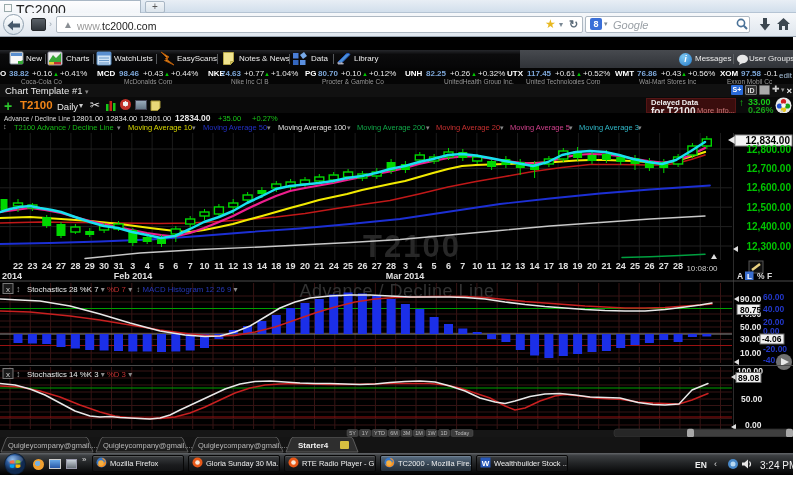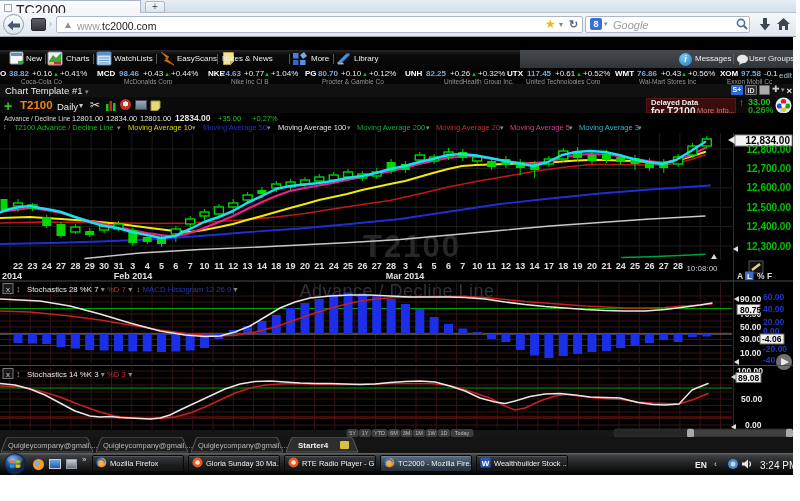--- a/index.html
+++ b/index.html
@@ -11,21 +11,21 @@
 #menubar{position:absolute;left:0;top:37px;width:793px;height:13px;background:#0a0a0a;color:#ccc;font-size:8.5px}
 #toolbar{position:absolute;left:0;top:50px;width:793px;height:18px;background:linear-gradient(#26282c 0%,#0b0b0c 25%,#060607 100%);color:#ececec;font-size:8px}
 #ticker{position:absolute;left:0;top:68px;width:793px;height:16px;background:#050505;font-size:8px;white-space:nowrap;overflow:hidden}
 .ts{color:#fff;font-weight:bold}.tp{color:#7da7d9;font-weight:bold}.tw{color:#e8e8e8}.tg{color:#00c800;font-size:6px}
 .tn2{color:#9a9a9a;font-size:6.5px;white-space:nowrap}
 #ctrow{position:absolute;left:0;top:84px;width:793px;height:13px;background:#111;color:#e8e8e8;font-size:9.5px}
 #symrow{position:absolute;left:0;top:97px;width:793px;height:16px;background:#0a0a0a}
 #quoterow{position:absolute;left:0;top:113px;width:793px;height:8px;background:#000;color:#e8e8e8;font-size:9.5px}
 #indrow{position:absolute;left:0;top:121px;width:793px;height:12px;background:#000;font-size:7.5px;white-space:nowrap}
 .car{color:#888;font-size:7px}
-#tabsrow{position:absolute;left:0;top:437px;width:793px;height:16px;background:#141414}
+#tabsrow{position:absolute;left:0;top:437px;width:640px;height:16px;background:#141414}
 #taskbar{position:absolute;left:0;top:453px;width:793px;height:22px;background:linear-gradient(#63666a 0%,#3b3e41 12%,#232527 45%,#0d0e0f 80%,#000 100%)}
 .tbtn{position:absolute;top:2px;height:17px;background:linear-gradient(#3a3d40,#1b1c1e 60%,#121314);border:1px solid #070707;border-radius:2px;color:#ededed;font-size:7.5px;line-height:16px;white-space:nowrap;overflow:hidden;box-shadow:inset 0 1px 0 rgba(255,255,255,.15)}
 </style></head><body>
 <div id="scr">
 <div id="tabbar"></div>
 <div id="tab">
       <span class="abs" style="left:4px;top:3px;width:8px;height:8px;border:1px solid #9aa;background:#f8f8f8"></span>
       <span class="abs" style="left:16px;top:1px;font-size:14px;color:#222">TC2000</span>
     </div>
 <div class="abs" style="left:145px;top:1px;width:20px;height:12px;background:linear-gradient(#f2f5f8,#dbe4ec);border:1px solid #a9b7c5;border-radius:2px;text-align:center;font-size:10px;line-height:10px;color:#555">+</div>
@@ -84,29 +84,29 @@
       <span class="abs" style="left:155px;top:2px;color:#606366;font-size:11px">|</span>
       <span class="abs" style="left:159px;top:1px"><svg width="17" height="16">
           <path d="M2 1 L10 6 L6.5 7.5 L15 14 L5.5 9.5 L9 8 Z" fill="#f09020" stroke="#b05808" stroke-width="1"></path>
         </svg></span>
       <span class="abs" style="left:177px;top:4px">EasyScans</span>
       <span class="abs" style="left:216px;top:2px;color:#606366;font-size:11px">|</span>
       <span class="abs" style="left:221px;top:1px"><svg width="15" height="15">
           <path d="M2.5 1.5 h10 v9 l-3 3 h-7 Z" fill="#f0e490" stroke="#b8a848"></path>
           <path d="M12.5 10.5 l-3 0 0 3 Z" fill="#d8c860" stroke="#b8a848"></path>
         </svg></span>
-      <span class="abs" style="left:222px;top:4px">Notes &amp; News</span>
+      <span class="abs" style="left:239px;top:4px">Notes &amp; News</span>
       <span class="abs" style="left:288px;top:2px;color:#606366;font-size:11px">|</span>
       <span class="abs" style="left:292px;top:1px"><svg width="16" height="15">
           <rect x="1" y="2" width="5.5" height="5.5" fill="#4a7fd8"></rect>
           <path d="M8 4 l4-3 3 4 -4 3 Z" fill="#78aae8"></path>
           <rect x="1" y="9" width="5.5" height="5" fill="#3366c0"></rect>
           <rect x="8" y="9" width="5.5" height="5" fill="#5a8fe0"></rect>
         </svg></span>
-      <span class="abs" style="left:311px;top:4px">More</span>
+      <span class="abs" style="left:311px;top:4px">Data</span>
       <span class="abs" style="left:332px;top:2px;color:#606366;font-size:11px">|</span>
       <span class="abs" style="left:336px;top:1px"><svg width="16" height="15">
           <path d="M2 11 L10 3 q2.5 -1.5 4 0.5 l-8 8 q-2.5 1.5 -4 -0.5 Z" fill="#4a8fd8" stroke="#2255bb"></path>
           <path d="M2 11 q1.5 2 4 0.5 l1.5 1.5 -5.5 0 Z" fill="#e0e0e0" stroke="#99a"></path>
         </svg></span>
       <span class="abs" style="left:354px;top:4px">Library</span>
       <span class="abs" style="left:679px;top:2.5px;width:13px;height:13px;border-radius:50%;background:radial-gradient(circle at 35% 30%,#7ec8f0,#2278c8);color:#fff;font-size:9px;text-align:center;line-height:13px;font-style:italic;font-weight:bold">i</span>
       <span class="abs" style="left:695px;top:4px">Messages</span>
       <span class="abs" style="left:732px;top:2px;color:#606366;font-size:11px">|</span>
       <svg class="abs" style="left:736px;top:3.5px" width="13" height="12">

